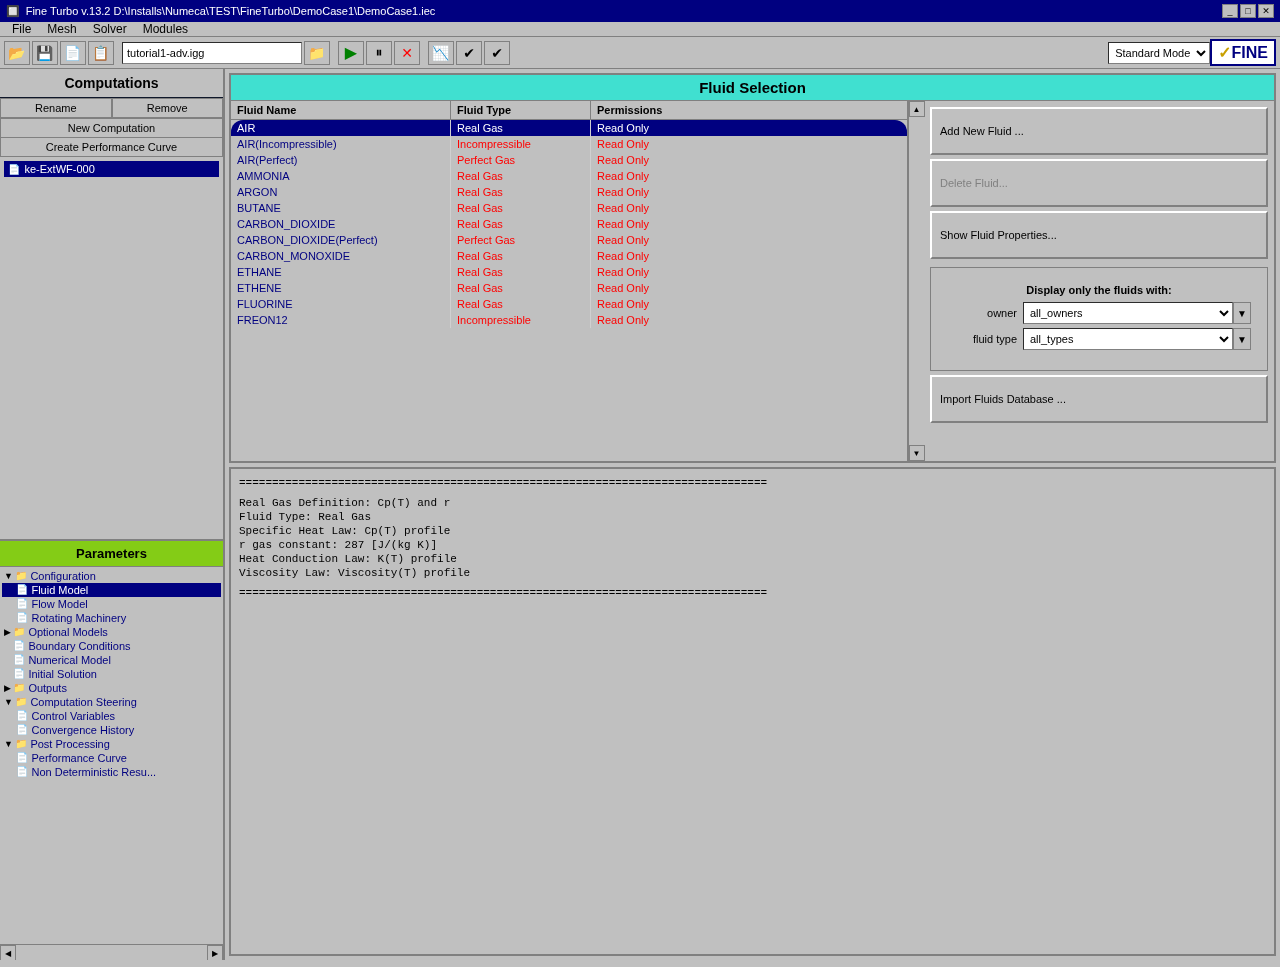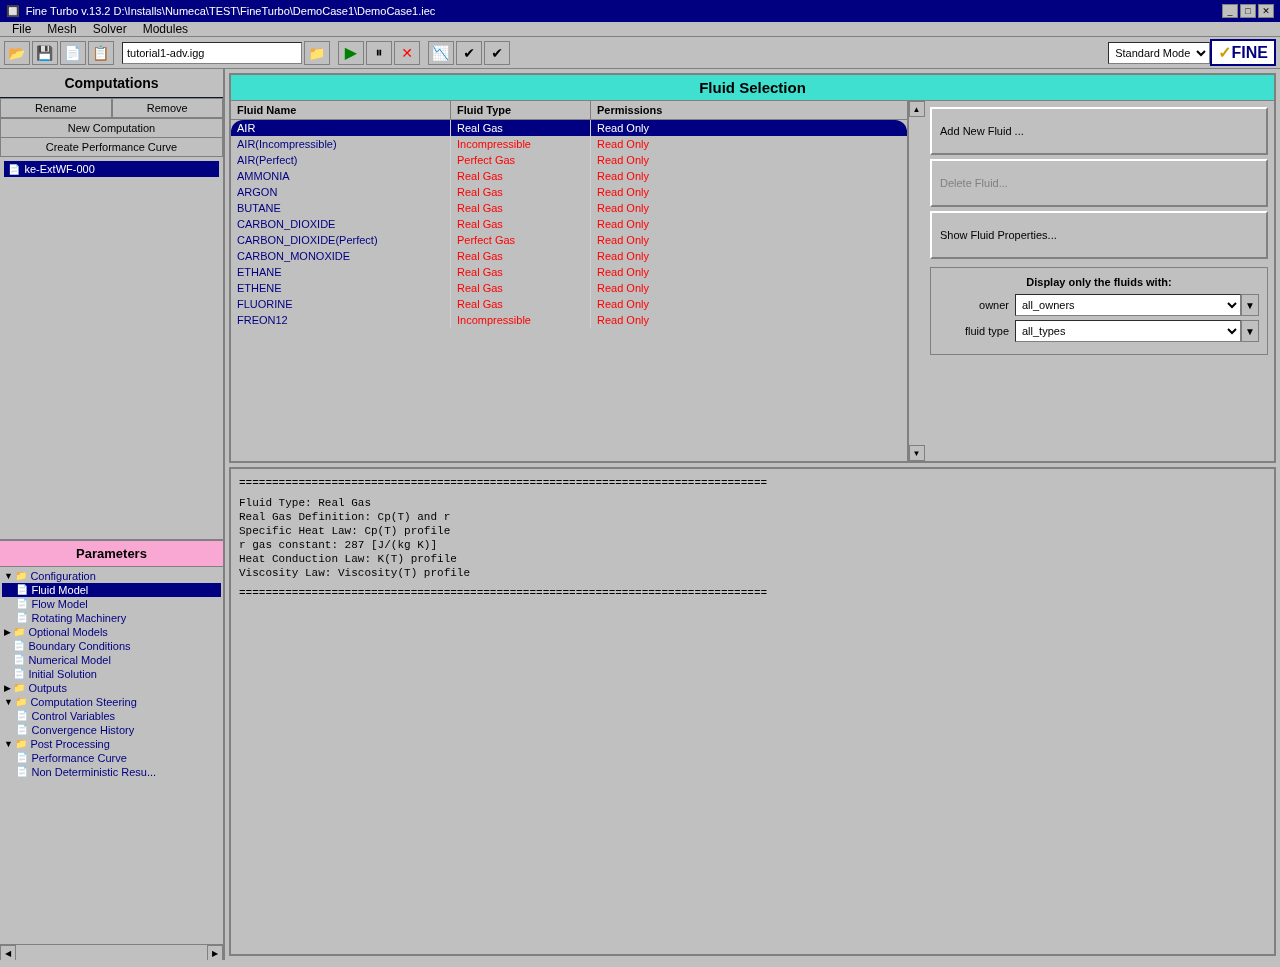--- a/index.html
+++ b/index.html
@@ -143,21 +143,21 @@
       align-items: center;
       padding: 2px 4px;
       cursor: pointer;
       font-size: 11px;
       color: #000080;
     }
     .comp-item.selected { background: #000080; color: white; }
     .comp-item-icon { margin-right: 4px; font-size: 10px; }
 
     .parameters-header {
-      background: #f9a8d4;
+      background: #84cc16;
       text-align: center;
       font-weight: bold;
       font-size: 13px;
       padding: 5px 0;
       border-top: 2px solid #808080;
       border-bottom: 1px solid #808080;
     }
 
     .param-tree {
       padding: 2px;
@@ -264,21 +264,21 @@
       padding: 16px 8px;
       cursor: pointer;
       font-size: 11px;
       text-align: left;
       width: 100%;
     }
     .action-btn.disabled { color: #808080; cursor: default; }
 
     .filter-section {
       border: 1px solid #808080;
-      padding: 8px;
+      padding: 16px;
       margin-top: 4px;
     }
     .filter-title {
       font-weight: bold;
       font-size: 11px;
       margin-bottom: 6px;
       text-align: center;
     }
     .filter-row {
       display: flex;
@@ -620,28 +620,29 @@
               <span class="filter-label">fluid type</span>
               <div class="filter-select-wrap">
                 <select class="filter-select">
                   <option>all_types</option>
                 </select>
                 <div class="dropdown-arrow">▼</div>
               </div>
             </div>
           </div>
 
+          <button class="action-btn">Import Fluids Database ...</button>
         </div>
       </div>
     </div>
 
     <div class="info-panel" id="info-panel">
         <div style="margin-bottom:8px;">================================================================================</div>
+        <div style="margin-bottom:2px;">Real Gas Definition: Cp(T) and r</div>
         <div style="margin-bottom:2px;">Fluid Type: Real Gas</div>
-        <div style="margin-bottom:2px;">Real Gas Definition: Cp(T) and r</div>
         <div style="margin-bottom:2px;">Specific Heat Law: Cp(T) profile</div>
         <div style="margin-bottom:2px;">r gas constant: 287 [J/(kg K)]</div>
         <div style="margin-bottom:2px;">Heat Conduction Law: K(T) profile</div>
         <div style="margin-bottom:2px;">Viscosity Law: Viscosity(T) profile</div>
         <div style="margin-top:8px;">================================================================================</div>
       </div>
 
   </div>
 </div>
 

